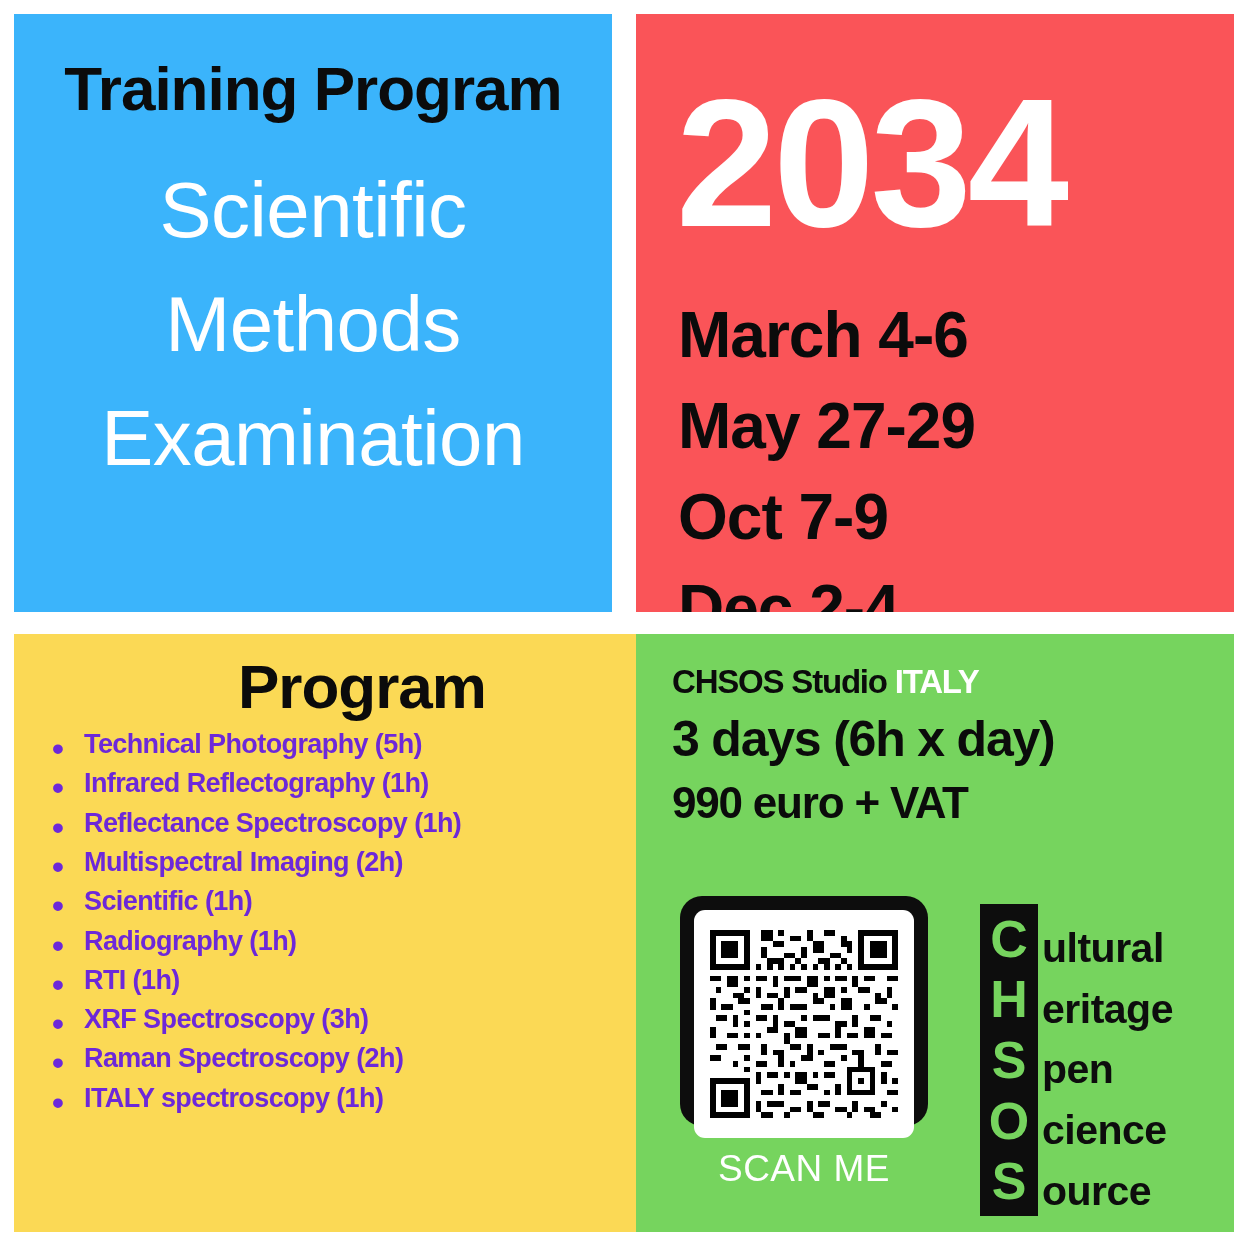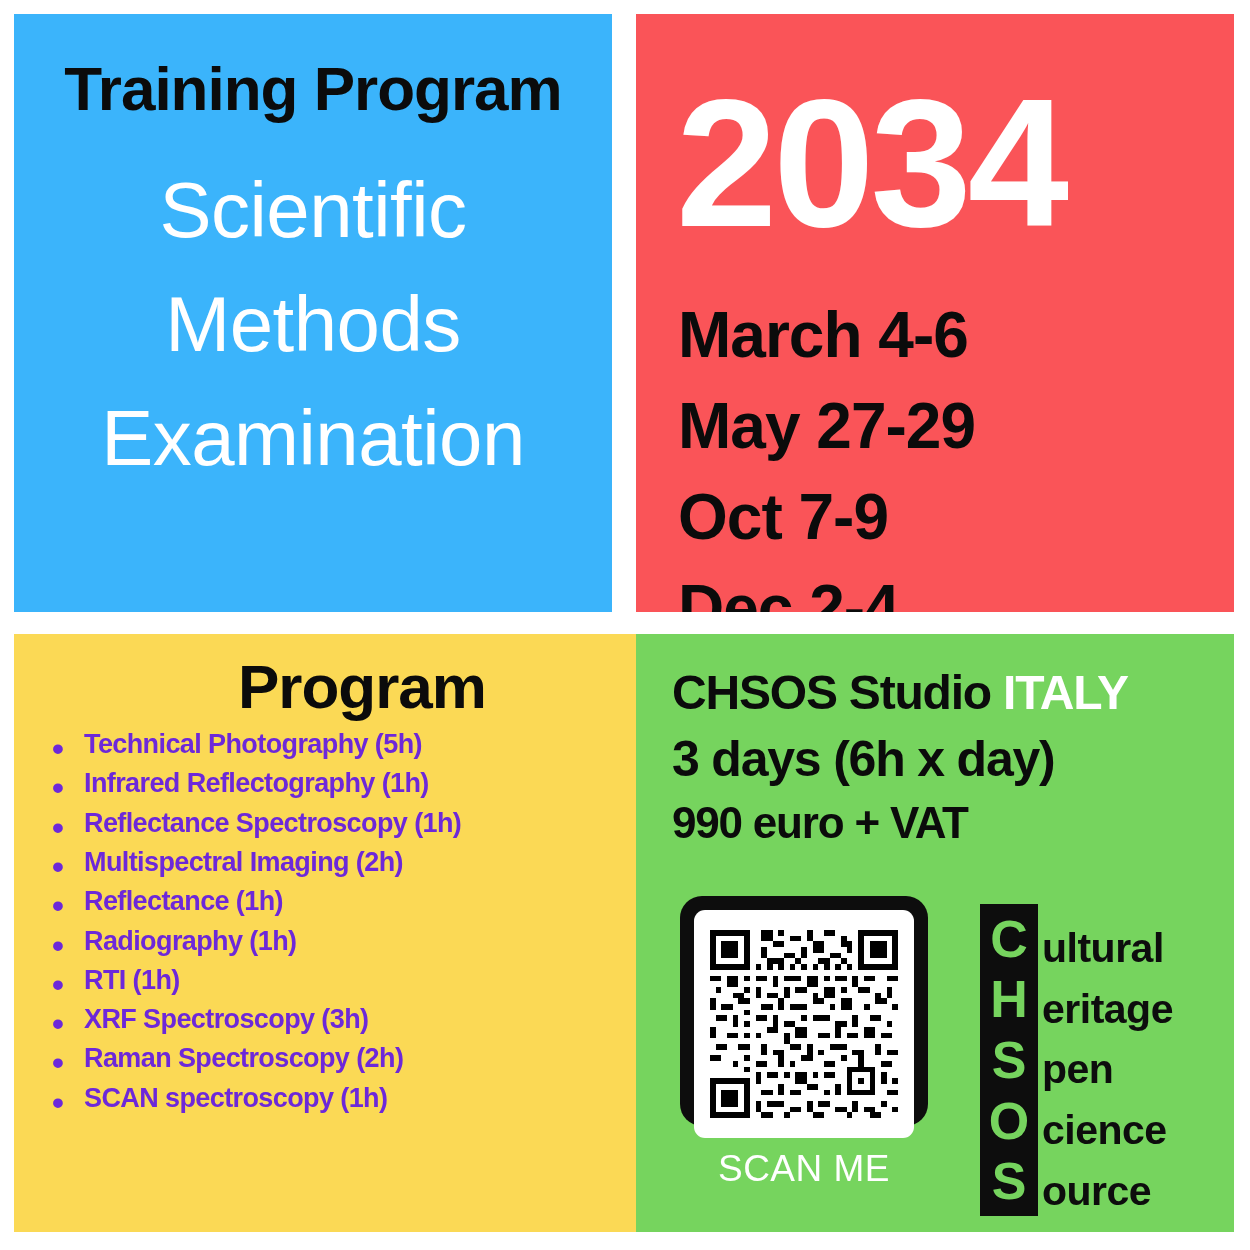--- a/index.html
+++ b/index.html
@@ -151,21 +151,21 @@
   }
   .info-line {
     color: #0b0b0b;
     font-family: "Liberation Sans", sans-serif;
     font-weight: bold;
     font-size: 50px;
     line-height: 1.36;
     letter-spacing: -1.2px;
     white-space: nowrap;
   }
-  .info-line.l1 { font-size: 48px; }
+  .info-line.l1 { font-size: 33px; }
   .info-line.l2 { font-size: 50px; }
   .info-line.l3 { font-size: 44px; }
   .hl-white { color: #ffffff; }
 
   
   .bottom-row {
     position: absolute;
     left: 36px;
     top: 262px;
     width: 560px;
@@ -276,26 +276,26 @@
     </ul>
   </section>
 
   <section class="quad" id="panel-program">
     <h2 class="program-heading">Program</h2>
     <ul class="program-list">
       <li>Technical Photography (5h)</li>
       <li>Infrared Reflectography (1h)</li>
       <li>Reflectance Spectroscopy (1h)</li>
       <li>Multispectral Imaging (2h)</li>
-      <li>Reflectance (1h)</li>
+      <li>Scientific (1h)</li>
       <li>Radiography (1h)</li>
       <li>RTI (1h)</li>
       <li>XRF Spectroscopy (3h)</li>
       <li>Raman Spectroscopy (2h)</li>
-      <li>SCAN spectroscopy (1h)</li>
+      <li>ITALY spectroscopy (1h)</li>
     </ul>
   </section>
 
   <section class="quad" id="panel-info">
     <div class="info-lines">
       <div class="info-line l1"><span>CHSOS Studio </span><span class="hl-white">ITALY</span></div>
       <div class="info-line l2">3 days (6h x day)</div>
       <div class="info-line l3">990 euro + VAT</div>
     </div>
 

